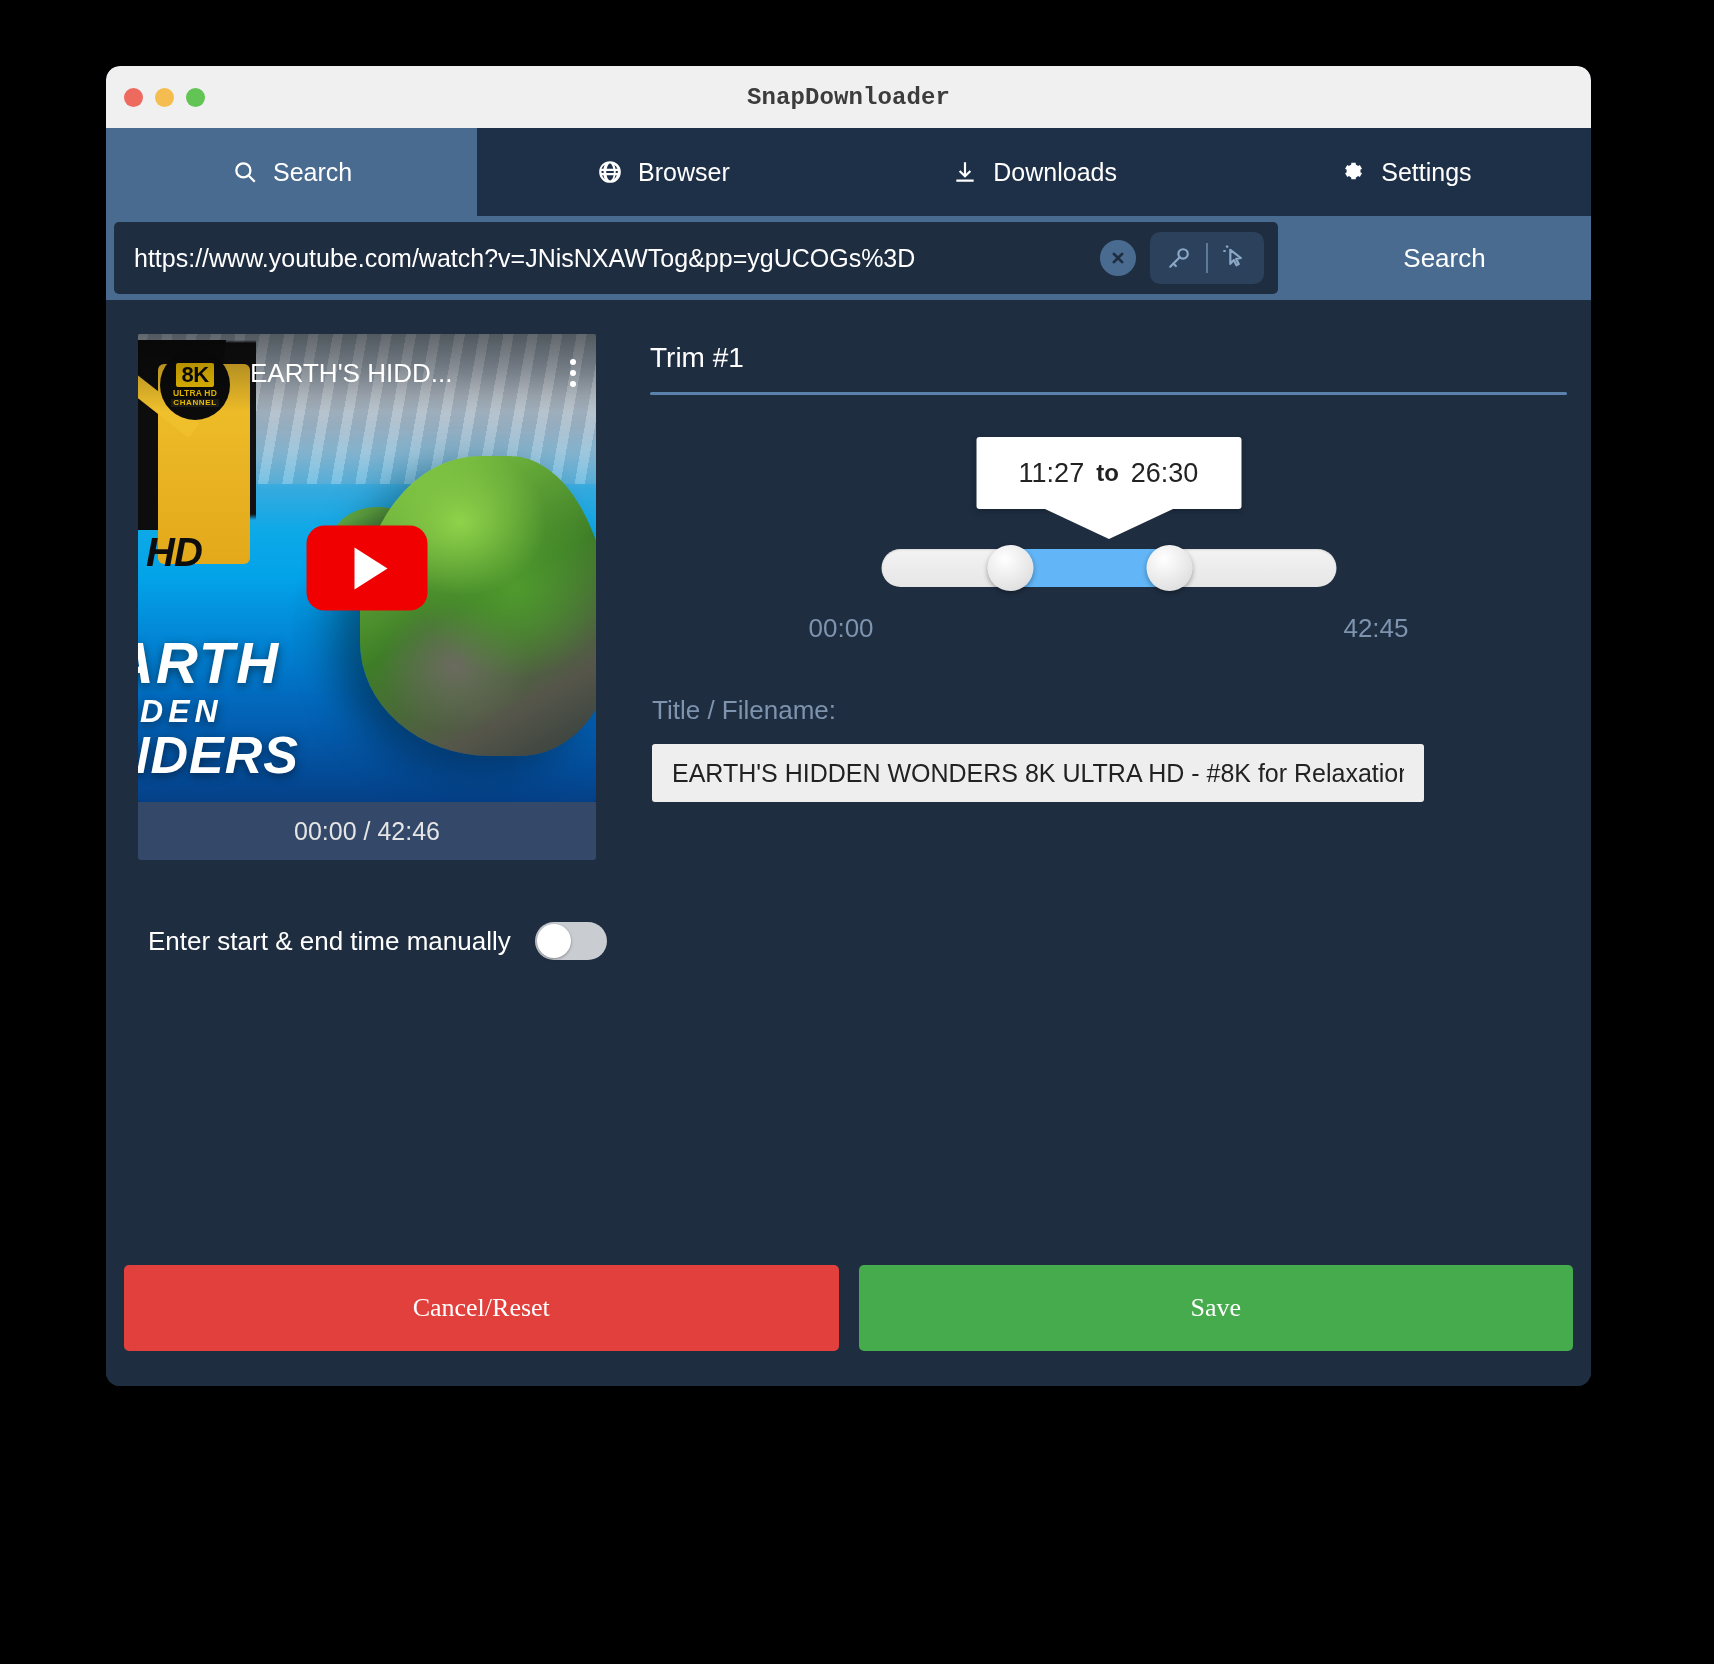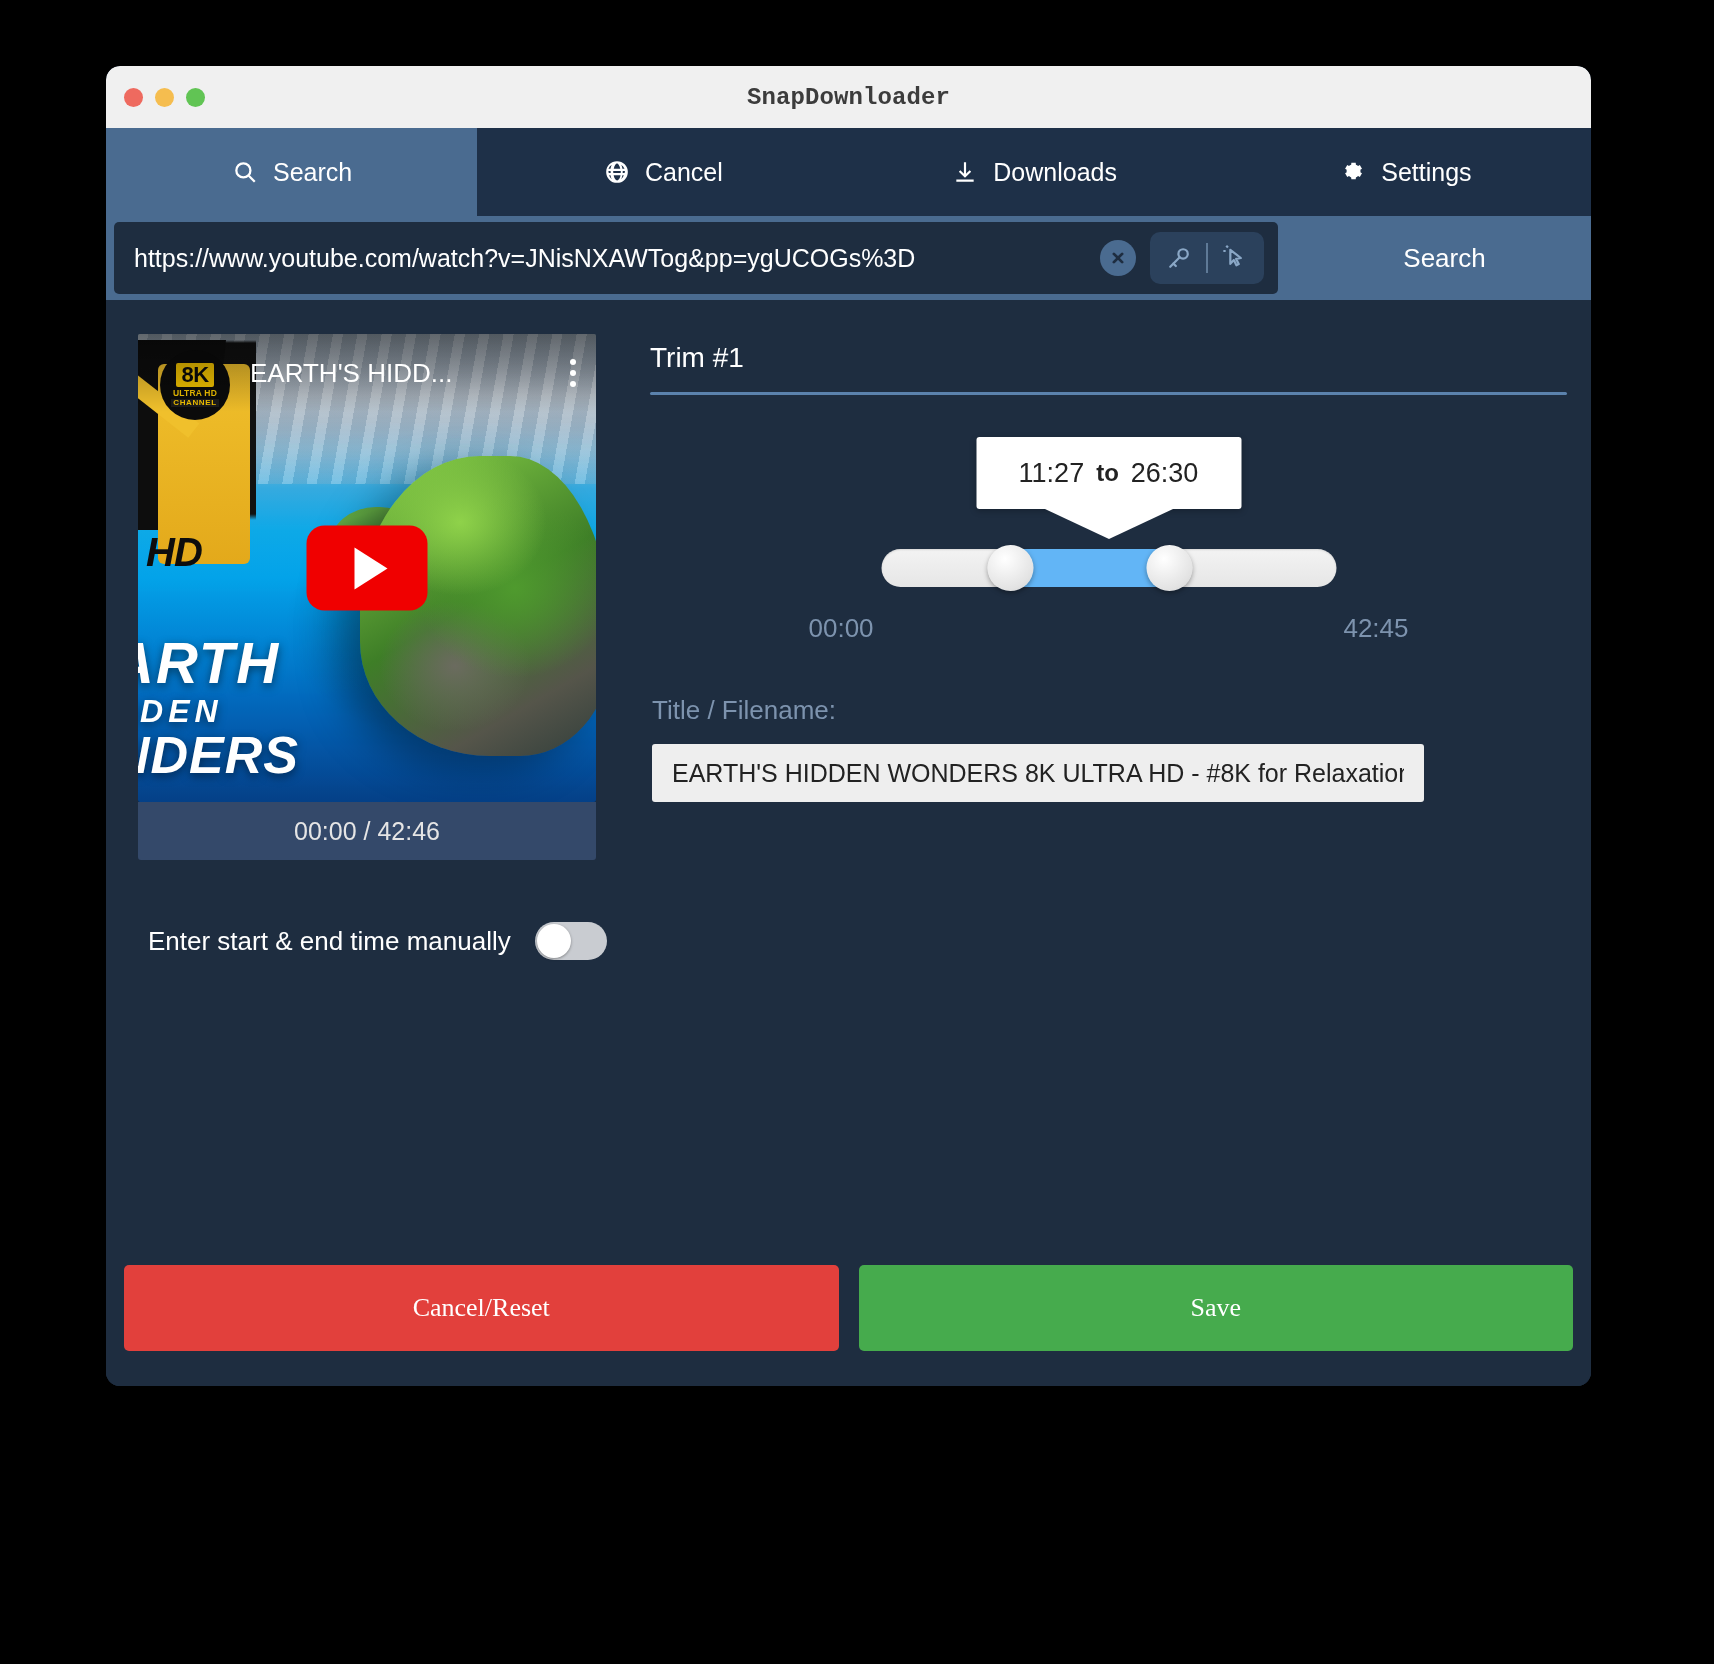--- a/index.html
+++ b/index.html
@@ -469,21 +469,21 @@
       </span>
       <span>Search</span>
     </div>
 
     <div class="tab">
       <span class="tab-icon">
         <svg width="26" height="26" viewBox="0 0 24 24" fill="#fff">
           <path d="M12 2a10 10 0 1 0 0 20 10 10 0 0 0 0-20zm0 2.2c1.1 0 2.4 1.9 3 4.8H9c.6-2.9 1.9-4.8 3-4.8zM7.1 5.4C6.6 6.5 6.2 7.8 6 9.1H4.1a8.1 8.1 0 0 1 3-3.7zM4.1 11h2c0 .7 0 1.4.1 2H4.4c-.2-.6-.3-1.3-.3-2zm.6 4H6c.2 1.3.6 2.6 1.1 3.6A8.1 8.1 0 0 1 4.7 15zm4.2 0h6.4c-.6 2.9-1.9 4.8-3.2 4.8S9.5 17.9 8.9 15zm6.7-2H8.6c-.1-.6-.1-1.3-.1-2h7c0 .7 0 1.4-.1 2zm1.4 2h1.3a8.1 8.1 0 0 1-2.4 3.6c.5-1 .9-2.3 1.1-3.6zm.2-2c.1-.6.1-1.3.1-2h2c0 .7-.1 1.4-.3 2h-1.8zm-.2-4c-.2-1.3-.6-2.6-1.1-3.6a8.1 8.1 0 0 1 3 3.6h-1.9z"></path>
         </svg>
       </span>
-      <span>Cancel</span>
+      <span>Browser</span>
     </div>
 
     <div class="tab">
       <span class="tab-icon">
         <svg width="26" height="26" viewBox="0 0 24 24" fill="none" stroke="#fff" stroke-width="2">
           <line x1="12" y1="3" x2="12" y2="15"></line>
           <polyline points="7,11 12,16 17,11"></polyline>
           <line x1="4" y1="20" x2="20" y2="20"></line>
         </svg>
       </span>

